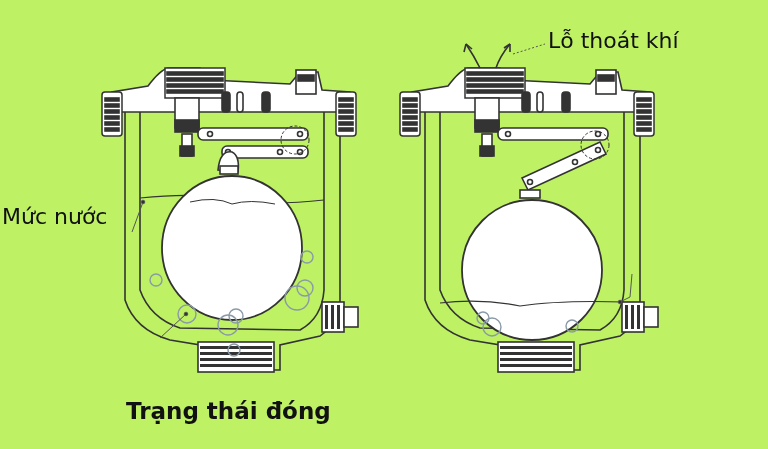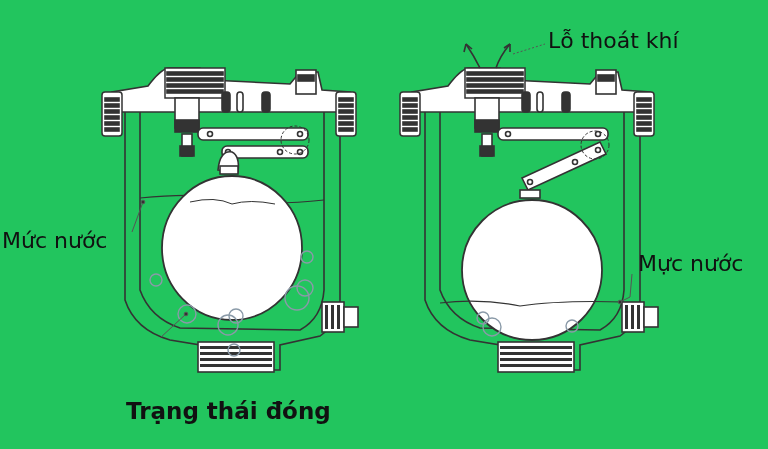--- a/index.html
+++ b/index.html
@@ -1,16 +1,16 @@
 <!DOCTYPE html>
 <html><head>
 <meta charset="utf-8">
 <style>
   html, body { margin:0; padding:0; background:#ffffff; }
-  #canvas { position:relative; width:768px; height:449px; overflow:hidden; background:#22c55e;
+  #canvas { position:relative; width:768px; height:449px; overflow:hidden; background:#bef264;
     font-family:"DejaVu Sans", sans-serif; color:#111; }
   svg.dia { position:absolute; left:0; top:0; }
   .lbl { position:absolute; white-space:nowrap; font-size:22px; color:#111; line-height:1; }
   .cap { position:absolute; white-space:nowrap; font-size:23px; color:#111; line-height:1; }
 </style>
 </head>
 <body>
 
 <div id="canvas">
 
@@ -156,18 +156,17 @@
       <circle cx="143" cy="202" r="1.8" fill="#333"></circle>
       <path d="M160 338 L186 314"></path>
       <circle cx="186" cy="314" r="1.8" fill="#333"></circle>
       <path d="M513 54 L545 44" stroke-dasharray="2 2"></path>
       <path d="M632 274 L630 297 L620 302"></path>
       <circle cx="620" cy="302" r="1.8" fill="#333"></circle>
     </g>
   </svg>
 
   <div class="lbl" style="left:548px; top:30px;">Lỗ thoát khí</div>
-  <div class="lbl" style="left:2px; top:230px;">Mức nước</div>
-  <div class="lbl" style="left:638px; top:253px;">Mực nước</div>
+  <div class="lbl" style="left:2px; top:206px;">Mức nước</div>
 
   <div class="cap" style="left:126px; top:400px;font-weight:bold;">Trạng thái đóng</div>
 
 </div>
 
 </body></html>

